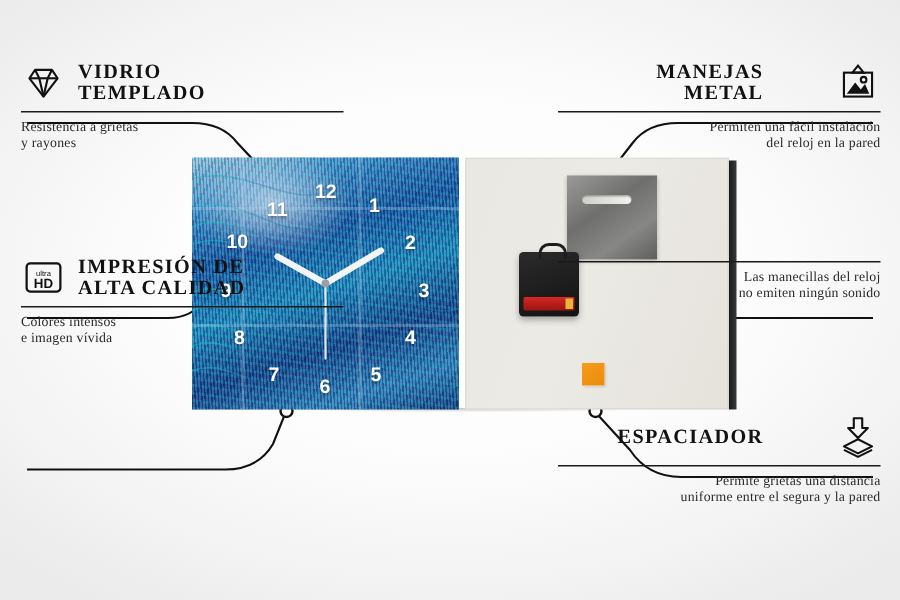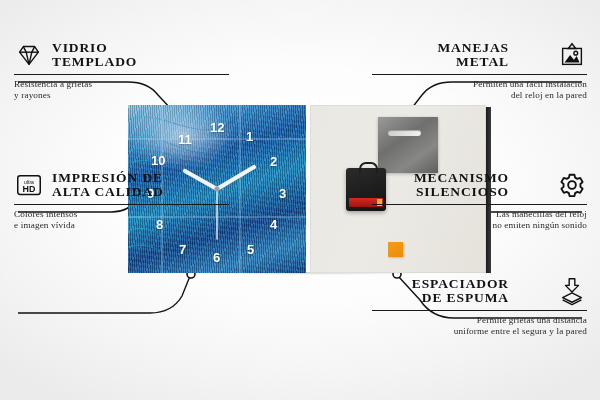--- a/index.html
+++ b/index.html
@@ -240,49 +240,36 @@
         <div class="ftitle">MANEJAS</div>
         <div class="ftitle">METAL</div>
       </div>
     </div>
     <div class="frule"></div>
     <div class="fdesc">Permiten una fácil instalación</div>
     <div class="fdesc">del reloj en la pared</div>
   </div>
 
   <div class="feat right" id="feat-mech">
-    <div class="ftop">
-      <svg class="ficon" viewBox="0 0 32 32">
-        <g fill="none" stroke="#111" stroke-width="2" stroke-linejoin="round">
-          <path d="M13.4,5 h5.2 l0.7,3.1 2.4,1.4 3,-1.1 2.6,4.5 -2.3,2.1 0,2.8 2.3,2.1 -2.6,4.5 -3,-1.1 -2.4,1.4 -0.7,3.1 h-5.2 l-0.7,-3.1 -2.4,-1.4 -3,1.1 -2.6,-4.5 2.3,-2.1 0,-2.8 -2.3,-2.1 2.6,-4.5 3,1.1 2.4,-1.4 Z"></path>
-          <circle cx="16" cy="16" r="4.1"></circle>
-        </g>
-      </svg>
-      <div>
-        <div class="ftitle">MECANISMO</div>
-        <div class="ftitle">SILENCIOSO</div>
-      </div>
-    </div>
     <div class="frule"></div>
     <div class="fdesc">Las manecillas del reloj</div>
     <div class="fdesc">no emiten ningún sonido</div>
   </div>
 
   <div class="feat right" id="feat-foam">
     <div class="ftop">
       <svg class="ficon" viewBox="0 0 32 32">
         <g fill="none" stroke="#111" stroke-width="1.5" stroke-linejoin="round">
           <path d="M13,3 h6 v7 h4 l-7,7 -7,-7 h4 Z"></path>
           <path d="M16,18 L26,23 L16,28 L6,23 Z"></path>
           <path d="M6,25.5 L16,30.5 L26,25.5"></path>
         </g>
       </svg>
       <div>
         <div class="ftitle">ESPACIADOR</div>
-        <div class="ftitle">DE ESPUMA</div>
       </div>
     </div>
     <div class="frule"></div>
     <div class="fdesc">Permite grietas una distancia</div>
     <div class="fdesc">uniforme entre el segura y la pared</div>
   </div>
 
 </div>
 
 </body></html>

